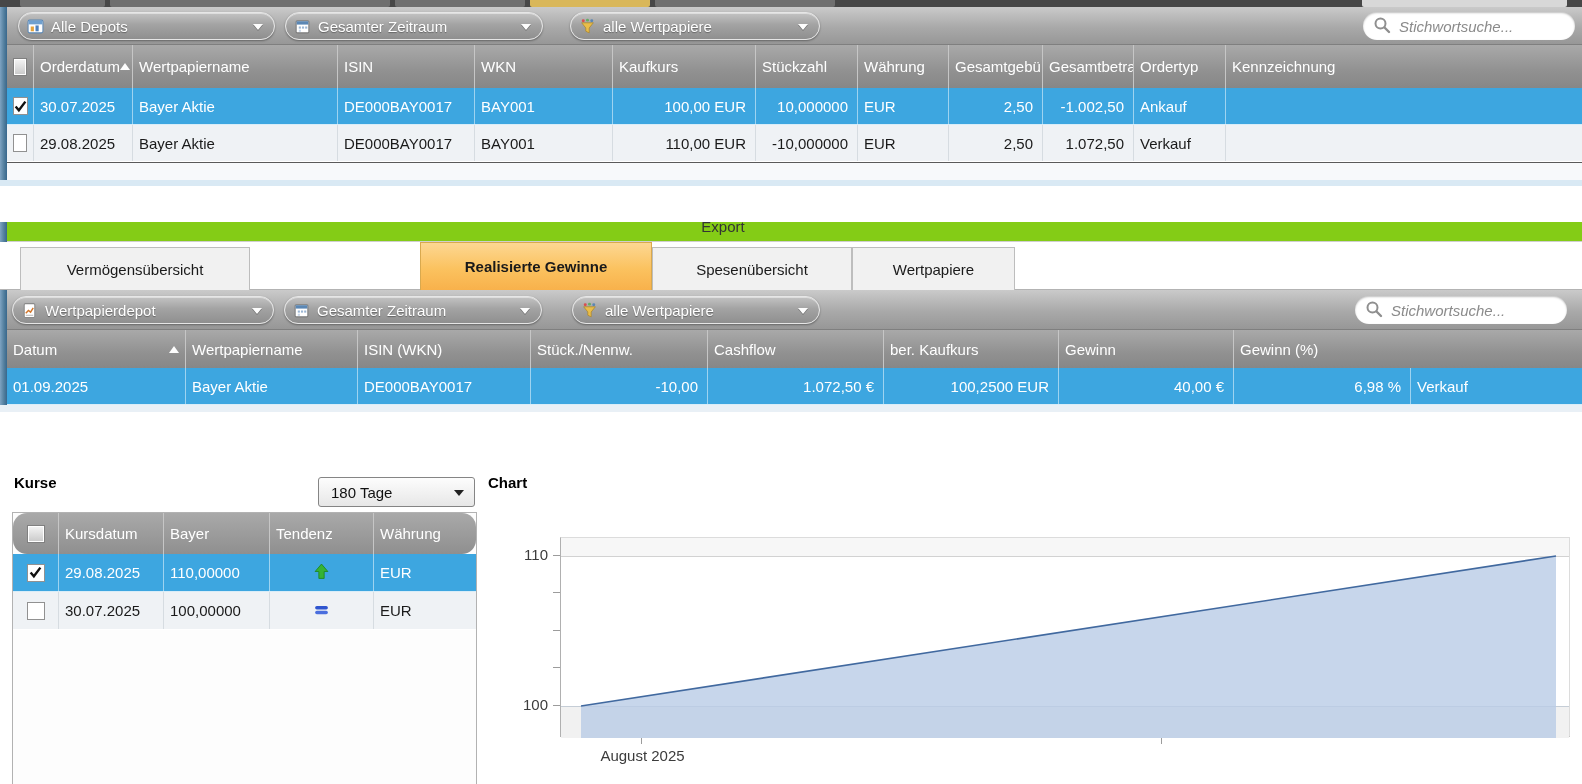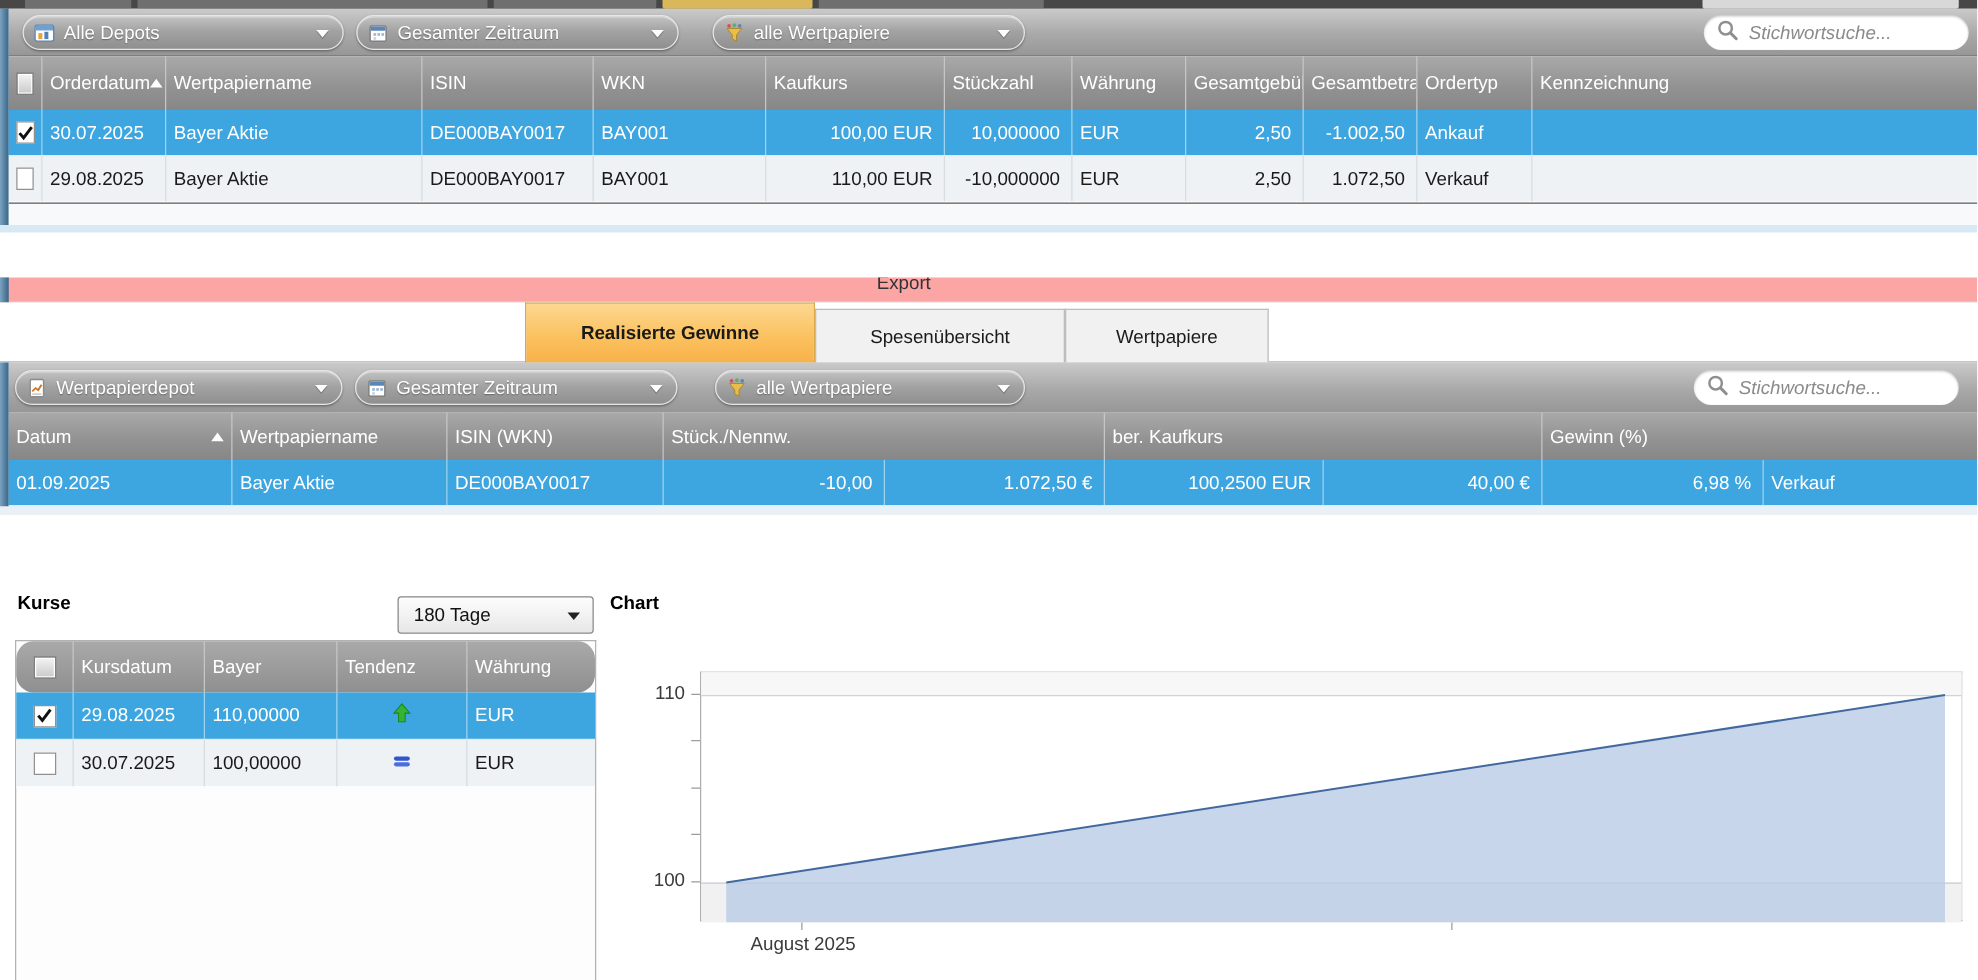--- a/index.html
+++ b/index.html
@@ -66,21 +66,21 @@
   .t3c0{left:0;width:45px} .t3c1{left:45px;width:105px} .t3c2{left:150px;width:106px}
   .t3c3{left:256px;width:104px} .t3c4{left:360px;width:103px}
 
   .tvoid1 { position:absolute; left:7px; top:162px; width:1575px; height:18px;
             background:#f7f9fb; border-top:1px solid #5a5a5a; }
   .pstrip1 { position:absolute; left:0; top:180px; width:1582px; height:6px; background:#d9e9f4; }
   .pstrip2 { position:absolute; left:0; top:405px; width:1582px; height:7px; background:#e9f0f6; }
 
   
   .exportstrip { position:absolute; left:0; top:222px; width:1582px; height:20px;
-                 background:#fca5a5; border-bottom:1px solid #cfcfcf; overflow:hidden; }
+                 background:#84cc16; border-bottom:1px solid #cfcfcf; overflow:hidden; }
   .exportstrip span { position:absolute; left:650px; width:146px; top:-4px; text-align:center; color:#333; }
 
   .tabbar { position:absolute; left:0; top:242px; width:1582px; height:48px; background:#fff;
             border-bottom:1px solid #b3b3b3; }
   .tab { position:absolute; top:5px; height:43px; background:#f1f1f1; border:1px solid #bdbdbd;
          border-bottom:none; display:flex; align-items:center; justify-content:center;
          color:#1a1a1a; cursor:default; }
   .tab.active { top:0; height:48px; background:linear-gradient(#fdd792,#fbc25f 55%,#f8b14b);
                 font-weight:bold; border-color:#d9a94e; }
 
@@ -260,20 +260,23 @@
 
   <div class="tvoid1"></div>
   <div class="pstrip1"></div>
 
   <div class="exportstrip">
     <span>Export</span>
   </div>
   <div class="leftbar" style="top:222px;height:20px"></div>
 
   <div class="tabbar">
+    <div class="tab" style="left:20px;width:230px">
+        <span>Vermögensübersicht</span>
+      </div>
     <div class="tab active" style="left:420px;width:232px">
         <span>Realisierte Gewinne</span>
       </div>
     <div class="tab" style="left:652px;width:200px">
         <span>Spesenübersicht</span>
       </div>
     <div class="tab" style="left:852px;width:163px">
         <span>Wertpapiere</span>
       </div>
   </div>
@@ -336,22 +339,28 @@
       </div>
     <div class="cell t2c1">
         <span>Wertpapiername</span>
       </div>
     <div class="cell t2c2">
         <span>ISIN (WKN)</span>
       </div>
     <div class="cell t2c3">
         <span>Stück./Nennw.</span>
       </div>
+    <div class="cell t2c4">
+        <span>Cashflow</span>
+      </div>
     <div class="cell t2c5">
         <span>ber. Kaufkurs</span>
+      </div>
+    <div class="cell t2c6">
+        <span>Gewinn</span>
       </div>
     <div class="cell t2c7">
         <span>Gewinn (%)</span>
       </div>
   </div>
 
   <div class="trow sel" style="left:7px;top:368px;width:1575px;height:37px">
     <div class="cell t2c0 nb">01.09.2025</div>
     <div class="cell t2c1">Bayer Aktie</div>
     <div class="cell t2c2">DE000BAY0017</div>

